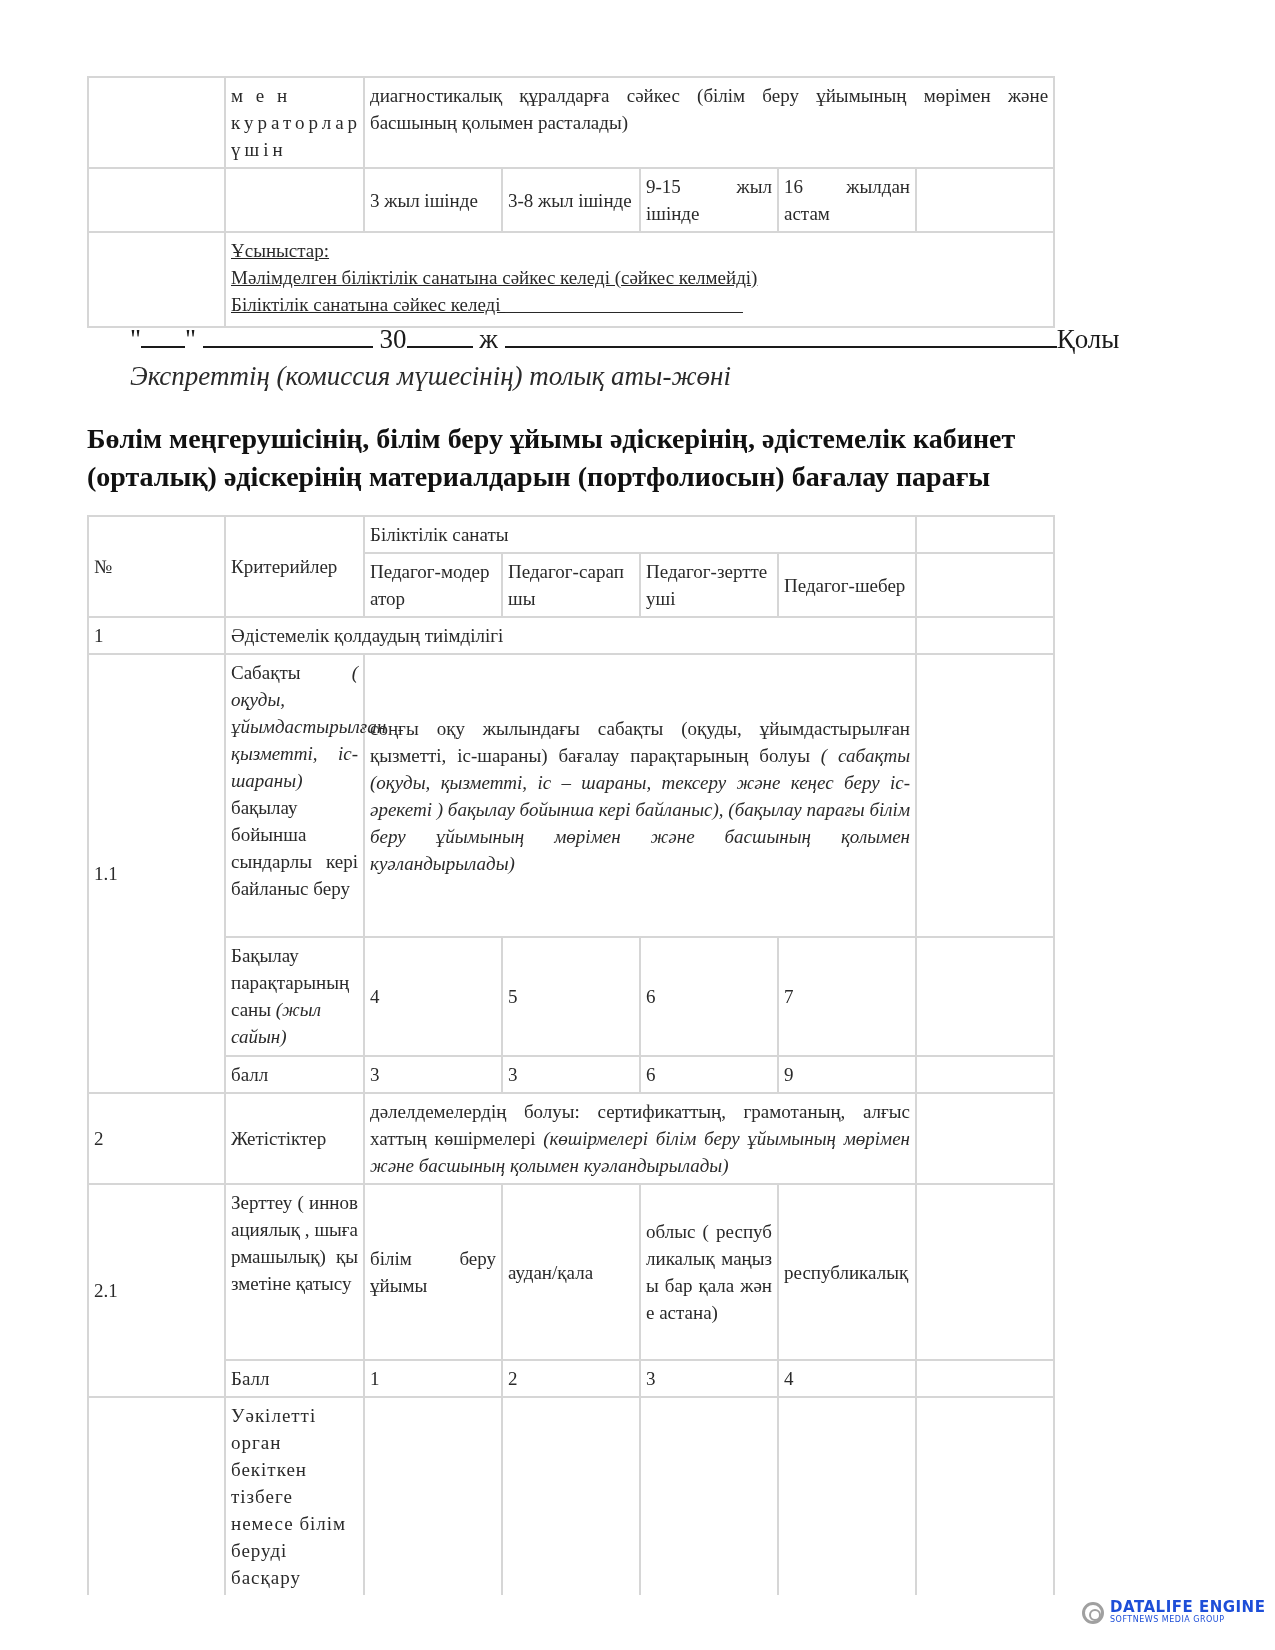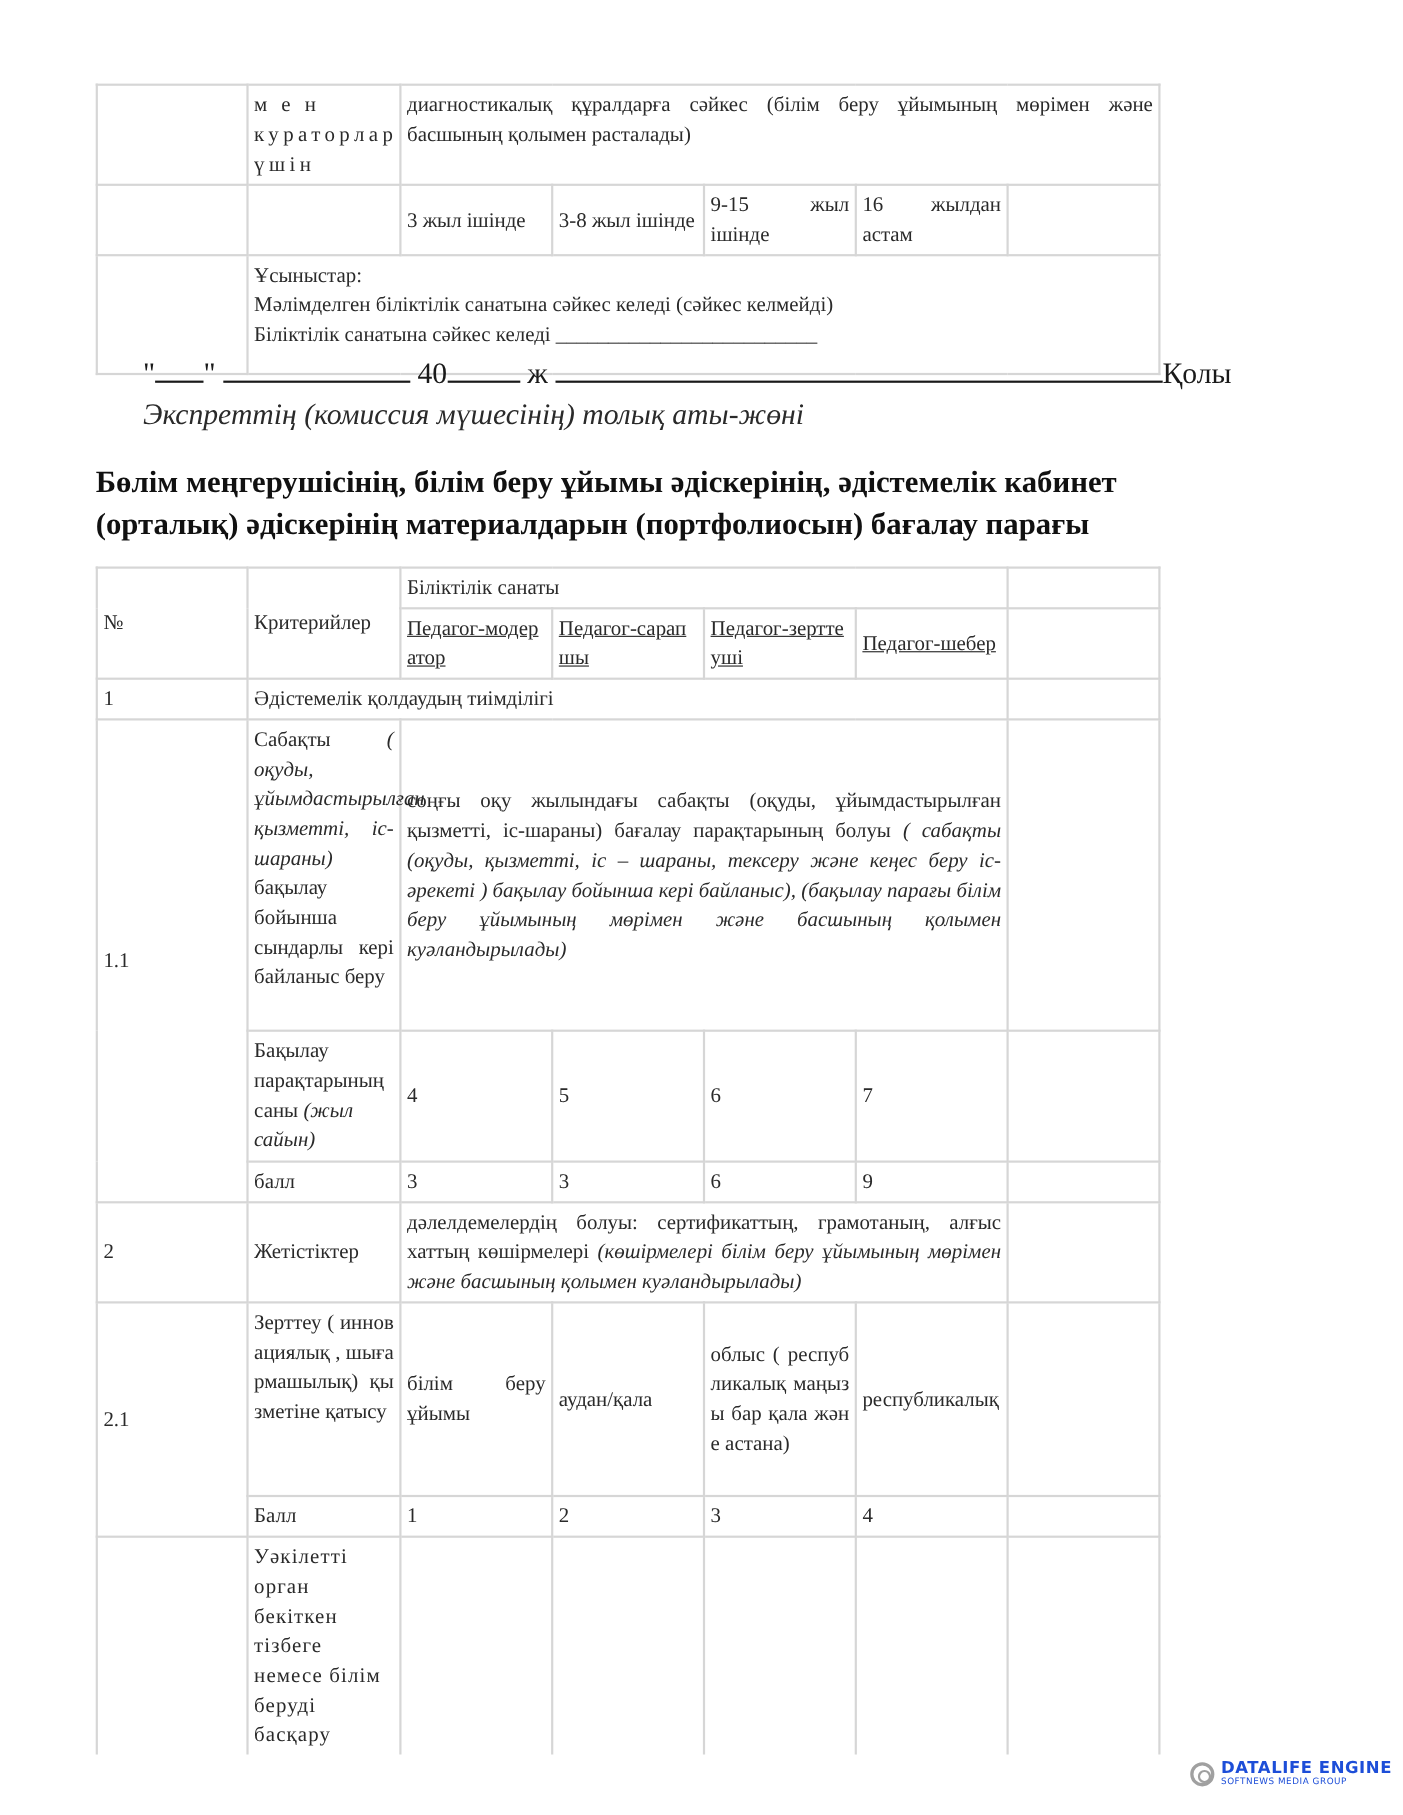--- a/index.html
+++ b/index.html
@@ -46,35 +46,35 @@
   </tr>
   <tr style="height:63px;">
     <td></td>
     <td></td>
     <td><span>3 жыл ішінде</span></td>
     <td class="just"><span>3-8 жыл ішінде</span></td>
     <td class="just"><span>9-15 жыл ішінде</span></td>
     <td class="just"><span>16 жылдан астам</span></td>
     <td><span></span></td>
   </tr>
-  <tr style="height:108px;">
+  <tr style="height:95px;text-decoration:underline;">
     <td></td>
     <td colspan="6" class="top">
       <div>Ұсыныстар:</div>
       <div>Мәлімделген біліктілік санатына сәйкес келеді (сәйкес келмейді)</div>
       <div>Біліктілік санатына сәйкес келеді _________________________</div>
     </td>
   </tr>
 </tbody>
   </table>
 
 <div class="sig">
   <span>"</span><span class="u" style="width:44px;"></span><span>"</span>
   <span class="u" style="width:170px;"></span>
-  <span>40</span><span class="u" style="width:66px;"></span>
+  <span>30</span><span class="u" style="width:66px;"></span>
   <span>ж</span>
   <span class="u" style="width:552px;"></span><span>Қолы</span>
 </div>
 <div class="expert">Экспреттің (комиссия мүшесінің) толық аты-жөні</div>
 
 <div class="heading">Бөлім меңгерушісінің, білім беру ұйымы әдіскерінің, әдістемелік кабинет (орталық) әдіскерінің материалдарын (портфолиосын) бағалау парағы</div>
 
 <table class="tbl" id="t2">
   <colgroup>
       <col class="col0">
@@ -86,21 +86,21 @@
       <col class="colc">
     </colgroup>
 
   <tbody>
       <tr style="height:35px;">
     <td rowspan="2"><span>№</span></td>
     <td rowspan="2"><span>Критерийлер</span></td>
     <td colspan="4"><span>Біліктілік санаты</span></td>
     <td></td>
   </tr>
-  <tr style="height:63px;text-decoration:underline;">
+  <tr style="height:63px;">
     <td style="word-break:break-all;"><span>Педагог-модератор</span></td>
     <td style="word-break:break-all;margin-top:44px;"><span>Педагог-сарапшы</span></td>
     <td style="word-break:break-all;"><span>Педагог-зерттеуші</span></td>
     <td style="word-break:break-all;"><span>Педагог-шебер</span></td>
     <td></td>
   </tr>
 
   <tr style="height:36px;">
     <td><span>1</span></td>
     <td colspan="5"><span>Әдістемелік қолдаудың тиімділігі</span></td>

